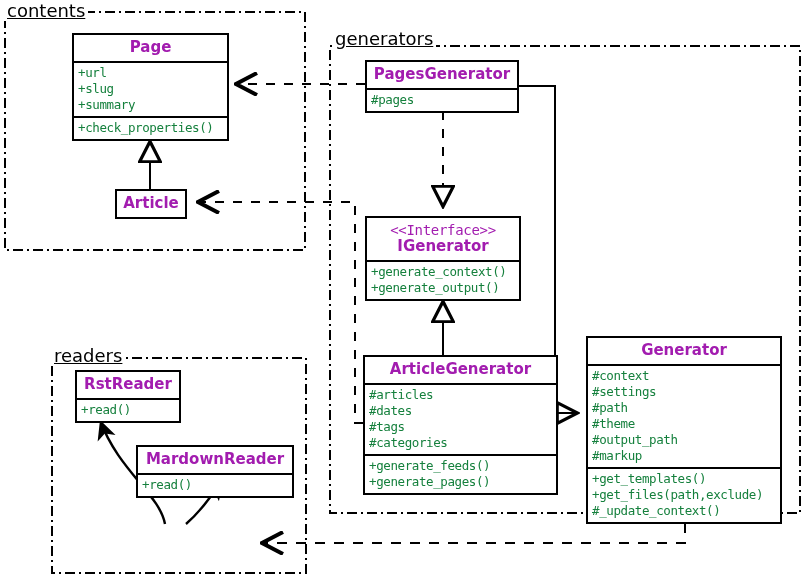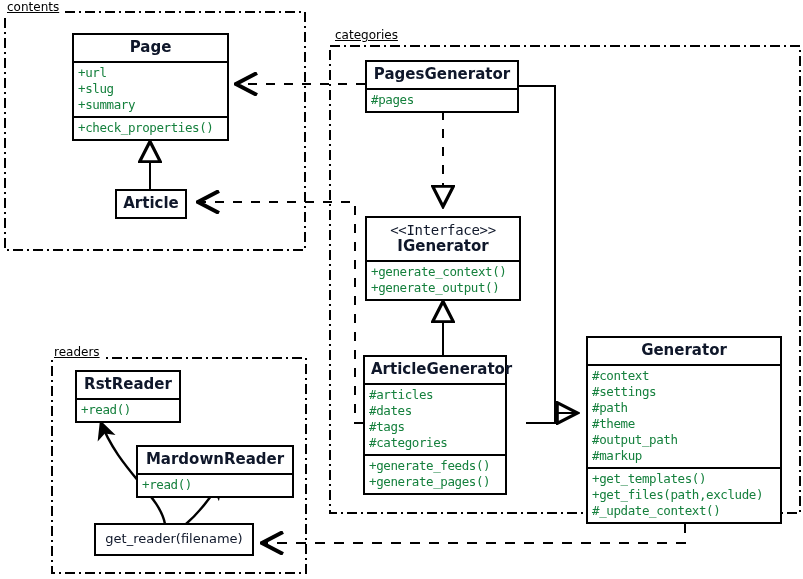--- a/index.html
+++ b/index.html
@@ -25,21 +25,21 @@
   
   .pkg-frame {
     fill: none;
     stroke: #000000;
     stroke-width: 2;
     stroke-dasharray: 10 4 2 4;
   }
   .pkg-label {
     position: absolute;
     font-family: "DejaVu Sans", sans-serif;
-    font-size: 12px;
+    font-size: 18px;
     color: #000000;
     background: #ffffff;
     padding: 0 3px;
     text-decoration: underline;
     white-space: nowrap;
   }
   
   .cls {
     position: absolute;
     background: #ffffff;
@@ -51,21 +51,21 @@
   }
   .cls .sect:first-child {
     border-top: none;
   }
   .cls .title {
     font-weight: bold;
     font-size: 15px;
     text-align: center;
     padding: 4px 6px 5px 6px;
     line-height: 1.15;
-    color: #0f172a;
+    color: #a21caf;
   }
   .cls .stereo {
     display: block;
     font-weight: normal;
     font-family: "DejaVu Sans Mono", monospace;
     font-size: 14px;
     letter-spacing: -0.3px;
   }
   .cls .members {
     font-family: "DejaVu Sans Mono", monospace;
@@ -152,21 +152,21 @@
       <path d="M165,524 C160,495 118,470 100,420" fill="none" stroke="#000000" stroke-width="2.4" marker-end="url(#solid-arrow)"></path>
     </g>
 
      MardownReader  (curved association) --&gt;
     <g>
       <path d="M186,524 C200,512 208,500 223,480" fill="none" stroke="#000000" stroke-width="2.4" marker-end="url(#solid-arrow)"></path>
     </g>
   </svg>
 
   <div class="pkg-label" style="left:4px; top:0px;">contents</div>
-  <div class="pkg-label" style="left:332px; top:28px;">categories</div>
+  <div class="pkg-label" style="left:332px; top:28px;">generators</div>
   <div class="pkg-label" style="left:51px; top:345px;">readers</div>
 
   <div class="cls" style="left:72px; top:33px; width:157px;">
     <div class="sect title">Page</div>
     <div class="sect members">
       <div>+url</div>
       <div>+slug</div>
       <div>+summary</div>
     </div>
     <div class="sect members">
@@ -189,21 +189,21 @@
     <div class="sect title">
       <span class="stereo">&lt;&lt;Interface&gt;&gt;</span>
       <span>IGenerator</span>
     </div>
     <div class="sect members">
       <div>+generate_context()</div>
       <div>+generate_output()</div>
     </div>
   </div>
 
-  <div class="cls" style="left:363px; top:355px; width:144px;">
+  <div class="cls" style="left:363px; top:355px; width:195px;">
     <div class="sect title">ArticleGenerator</div>
     <div class="sect members">
       <div>#articles</div>
       <div>#dates</div>
       <div>#tags</div>
       <div>#categories</div>
     </div>
     <div class="sect members">
       <div>+generate_feeds()</div>
       <div>+generate_pages()</div>
@@ -234,17 +234,14 @@
     </div>
   </div>
 
   <div class="cls" style="left:136px; top:429px; width:158px;margin-top:16px;">
     <div class="sect title">MardownReader</div>
     <div class="sect members">
       <div>+read()</div>
     </div>
   </div>
 
-  <div class="cls plain" style="left:94px; top:523px; width:160px;">
-    <div class="sect title">get_reader(filename)</div>
-  </div>
 
 </div>
 
 </body></html>

